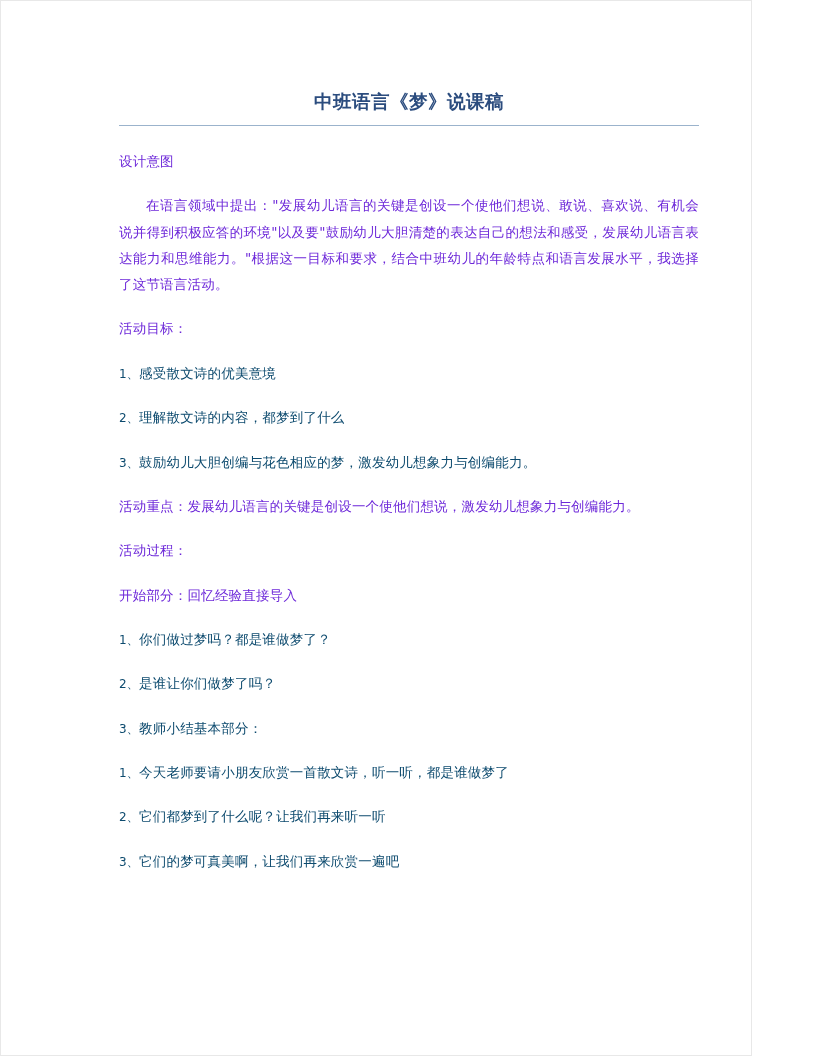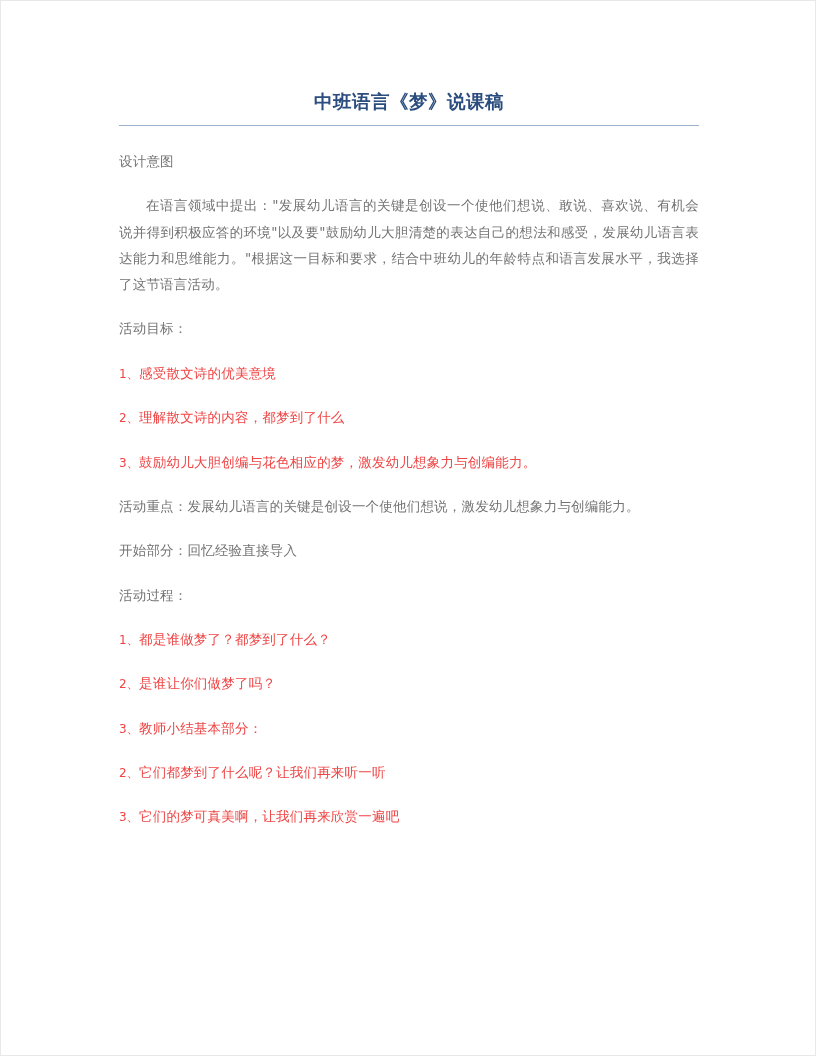--- a/index.html
+++ b/index.html
@@ -8,21 +8,21 @@
     background: #ffffff;
   }
   body {
     width: 816px;
     height: 1056px;
     font-family: "DejaVu Sans", "Liberation Sans", sans-serif;
     color: #000000;
     position: relative;
   }
   .page {
-    width: 816px;
+    width: 752px;
     height: 1056px;
     box-sizing: border-box;
     padding: 0;
     position: relative;
     border: 1px solid #e8e8e8;
   }
   .content {
     position: absolute;
     left: 118px;
     top: 88px;
@@ -40,32 +40,32 @@
   .title-rule {
     border: none;
     border-top: 1px solid #9bb3cc;
     margin: 0 0 22px 0;
     height: 0;
   }
   p.para {
     font-size: 13.5px;
     line-height: 1.95;
     margin: 0 0 18px 0;
-    color: #737373;
+    color: #6d28d9;
     text-align: justify;
     letter-spacing: 0.2px;
   }
   p.indent {
     text-indent: 2em;
   }
   .num-item {
     font-size: 13.5px;
     line-height: 1.95;
     margin: 0 0 18px 0;
-    color: #ef4444;
+    color: #0c4a6e;
     letter-spacing: 0.2px;
   }
   .num-item .num {
     font-size: 12px;
   }
 </style>
 </head>
 <body>
 
 <div class="page">
@@ -81,30 +81,31 @@
     <p class="para">活动目标：</p>
 
     <p class="num-item"><span class="num">1、</span><span>感受散文诗的优美意境</span></p>
 
     <p class="num-item"><span class="num">2、</span><span>理解散文诗的内容，都梦到了什么</span></p>
 
     <p class="num-item"><span class="num">3、</span><span>鼓励幼儿大胆创编与花色相应的梦，激发幼儿想象力与创编能力。</span></p>
 
     <p class="para">活动重点：发展幼儿语言的关键是创设一个使他们想说，激发幼儿想象力与创编能力。</p>
 
+    <p class="para">活动过程：</p>
+
     <p class="para">开始部分：回忆经验直接导入</p>
 
-    <p class="para">活动过程：</p>
-
-    <p class="num-item"><span class="num">1、</span><span>都是谁做梦了？都梦到了什么？</span></p>
+    <p class="num-item"><span class="num">1、</span><span>你们做过梦吗？都是谁做梦了？</span></p>
 
     <p class="num-item"><span class="num">2、</span><span>是谁让你们做梦了吗？</span></p>
 
     <p class="num-item"><span class="num">3、</span><span>教师小结基本部分：</span></p>
 
 
+    <p class="num-item"><span class="num">1、</span><span>今天老师要请小朋友欣赏一首散文诗，听一听，都是谁做梦了</span></p>
 
     <p class="num-item"><span class="num">2、</span><span>它们都梦到了什么呢？让我们再来听一听</span></p>
 
     <p class="num-item"><span class="num">3、</span><span>它们的梦可真美啊，让我们再来欣赏一遍吧</span></p>
 
   </div>
 </div>
 
 </body></html>

